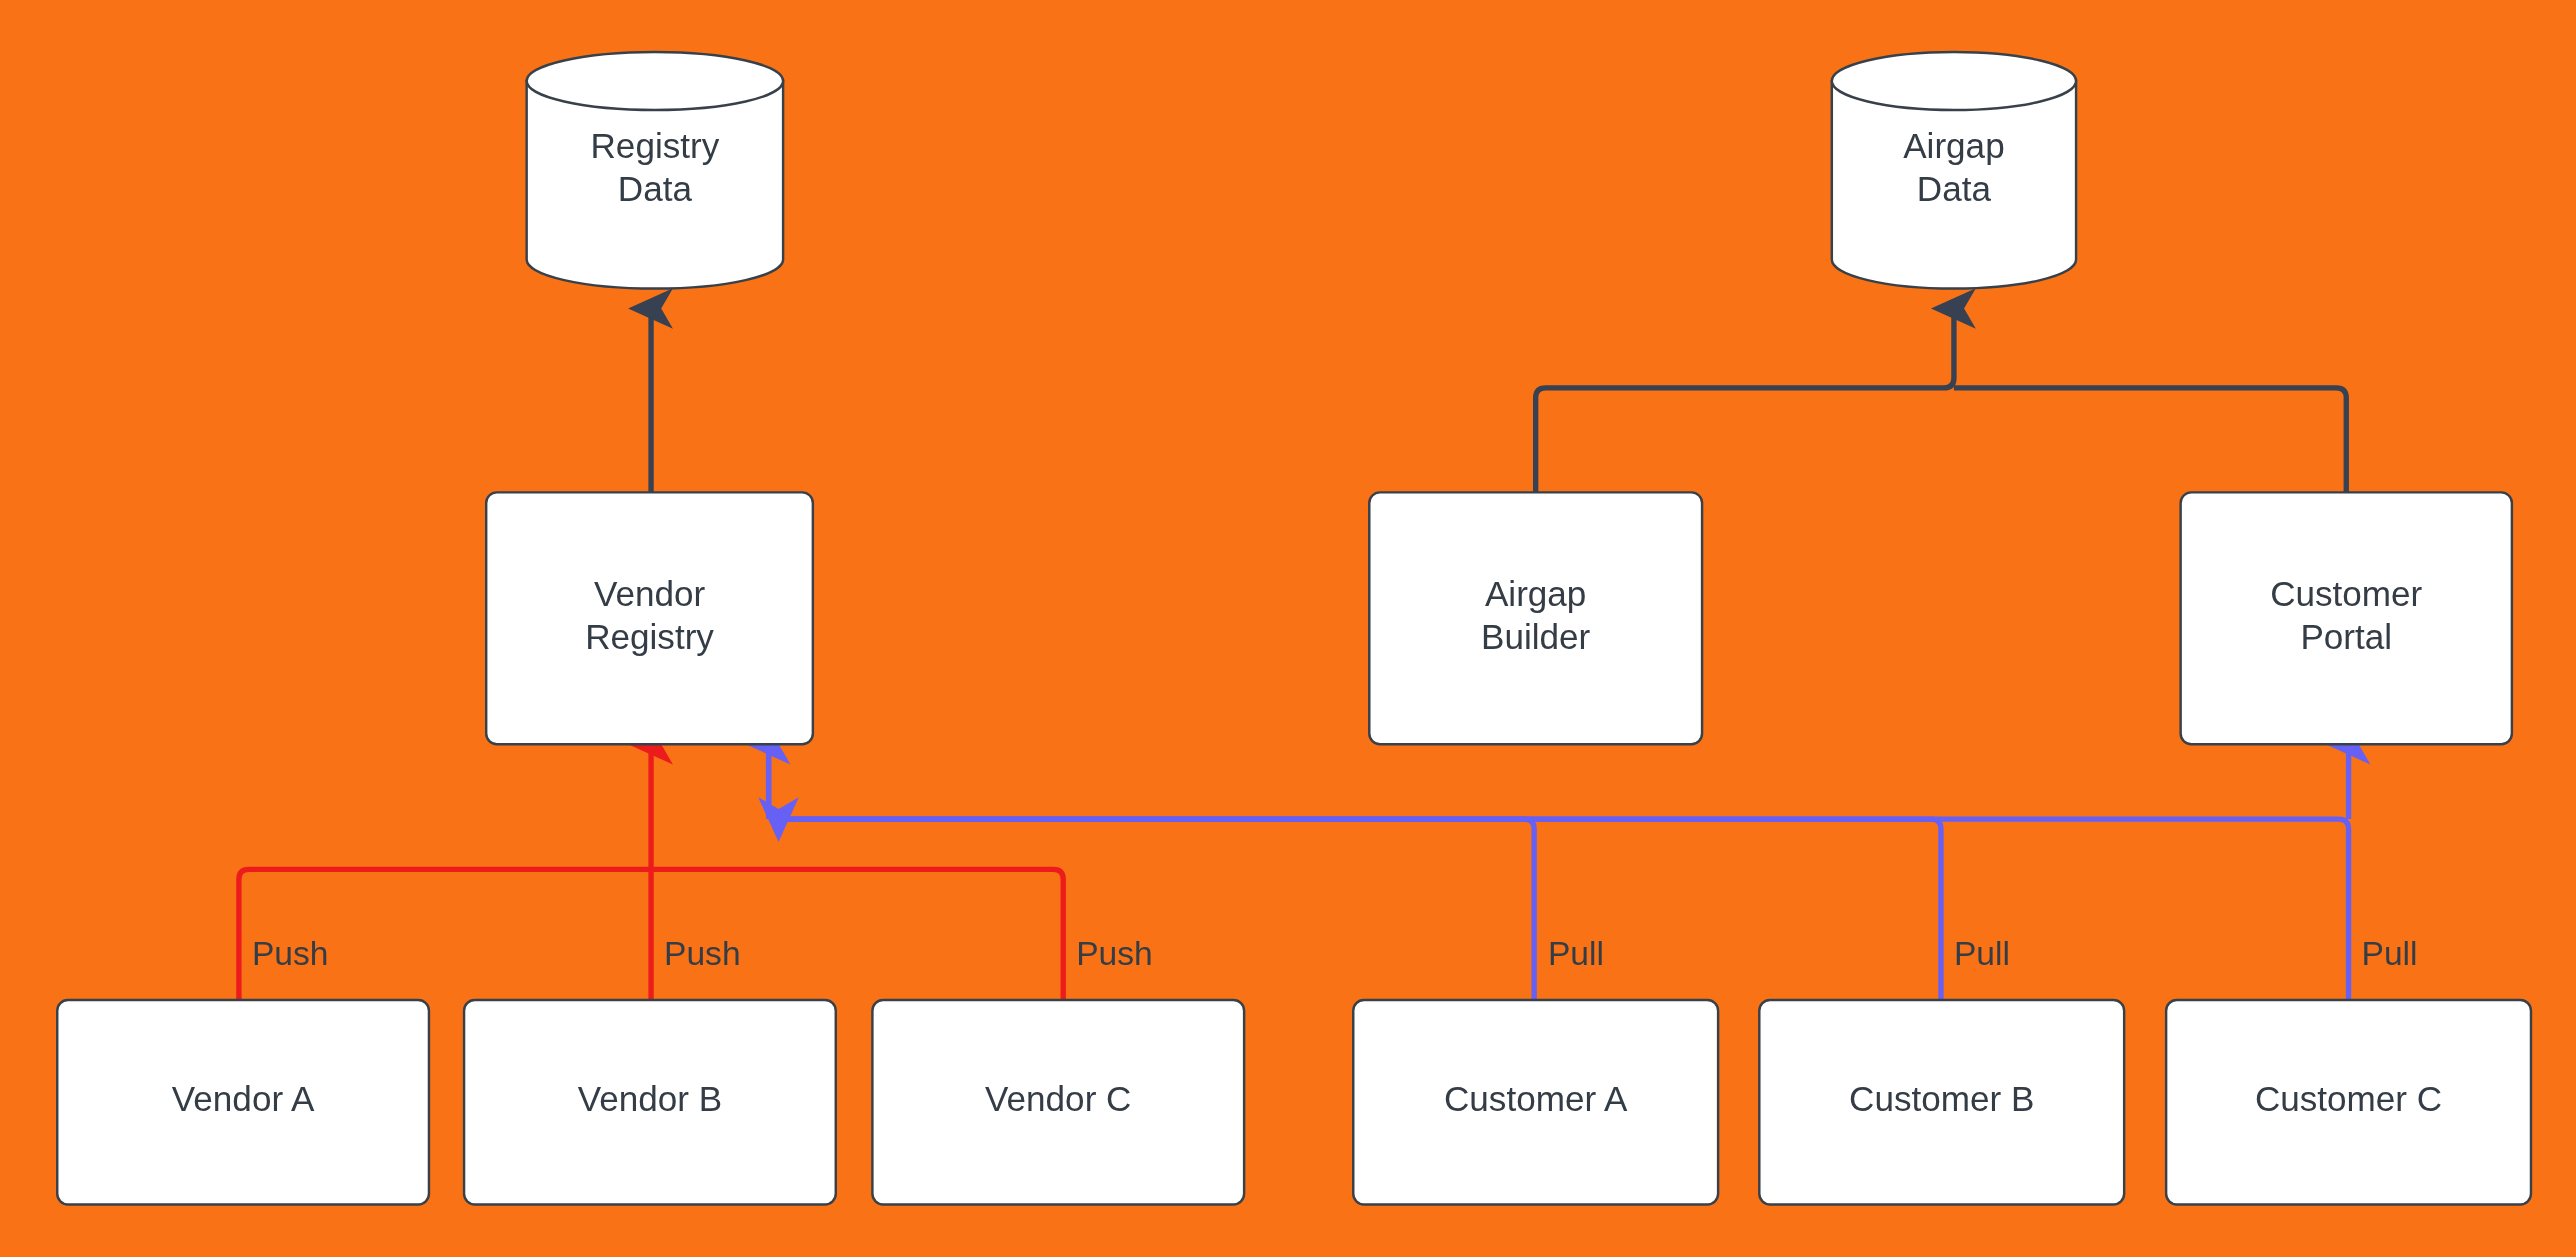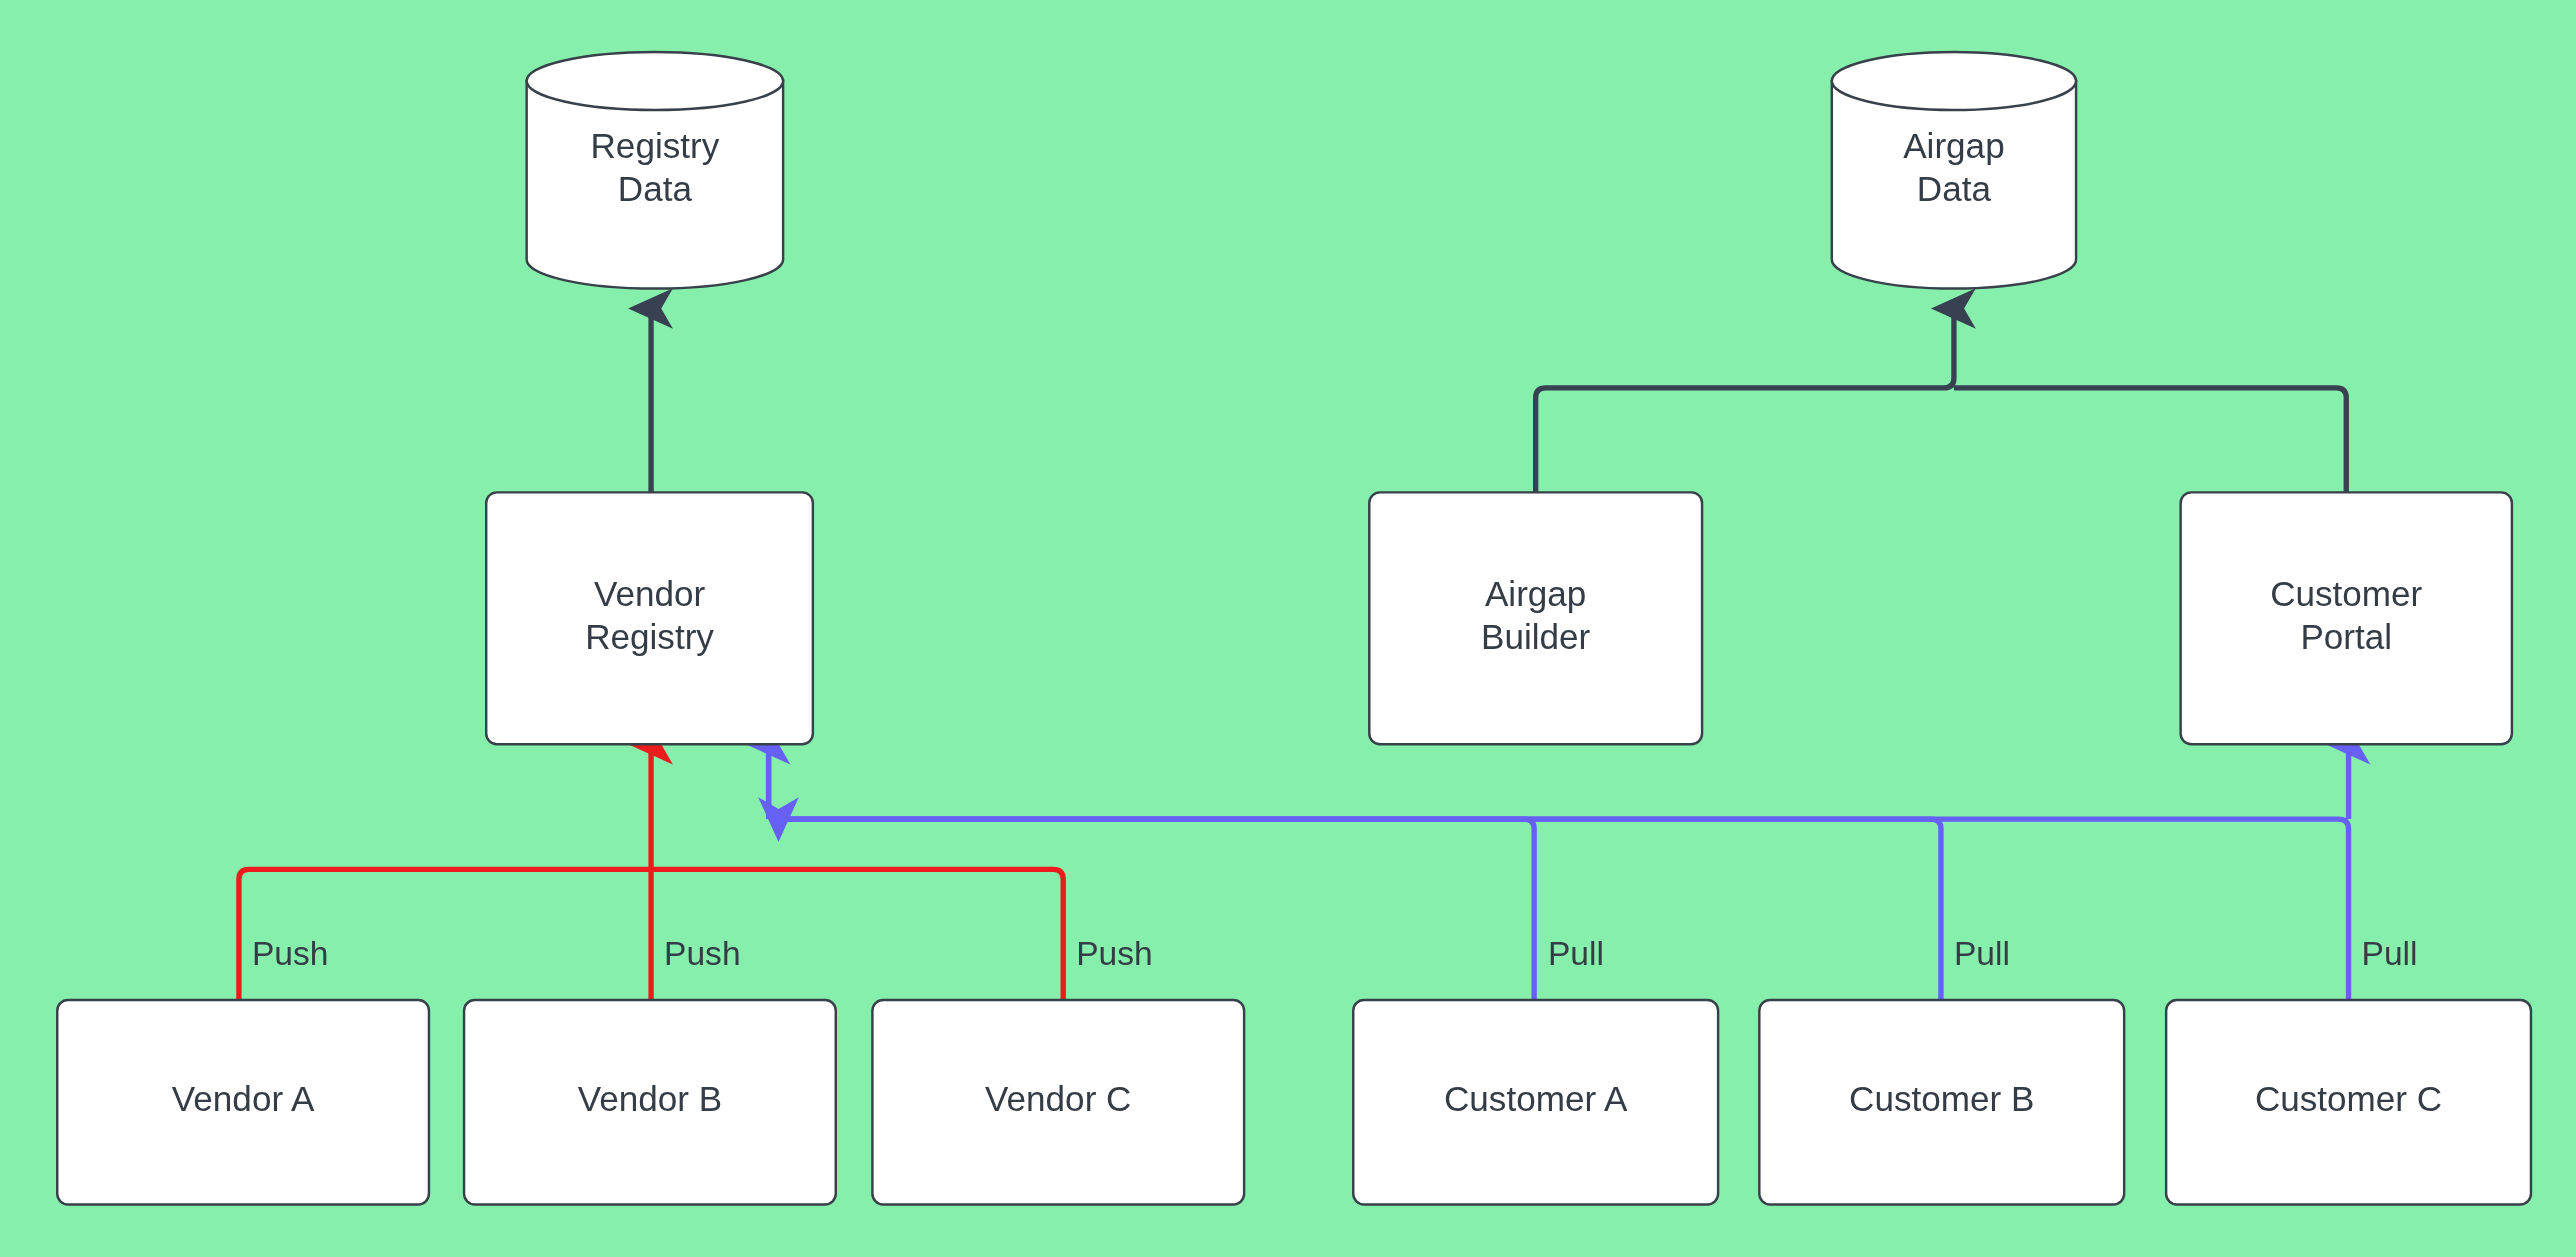--- a/index.html
+++ b/index.html
@@ -10,21 +10,21 @@
   body {
     width: 2576px;
     height: 1258px;
     font-family: "Liberation Sans", sans-serif;
     overflow: hidden;
   }
   #diagram-root {
     position: relative;
     width: 2576px;
     height: 1258px;
-    background: #86efac;
+    background: #f97316;
   }
   svg.diagram-canvas {
     display: block;
     width: 2576px;
     height: 1258px;
   }
   .node-shape {
     fill: #ffffff;
     stroke: #384049;
     stroke-width: 3.2;

